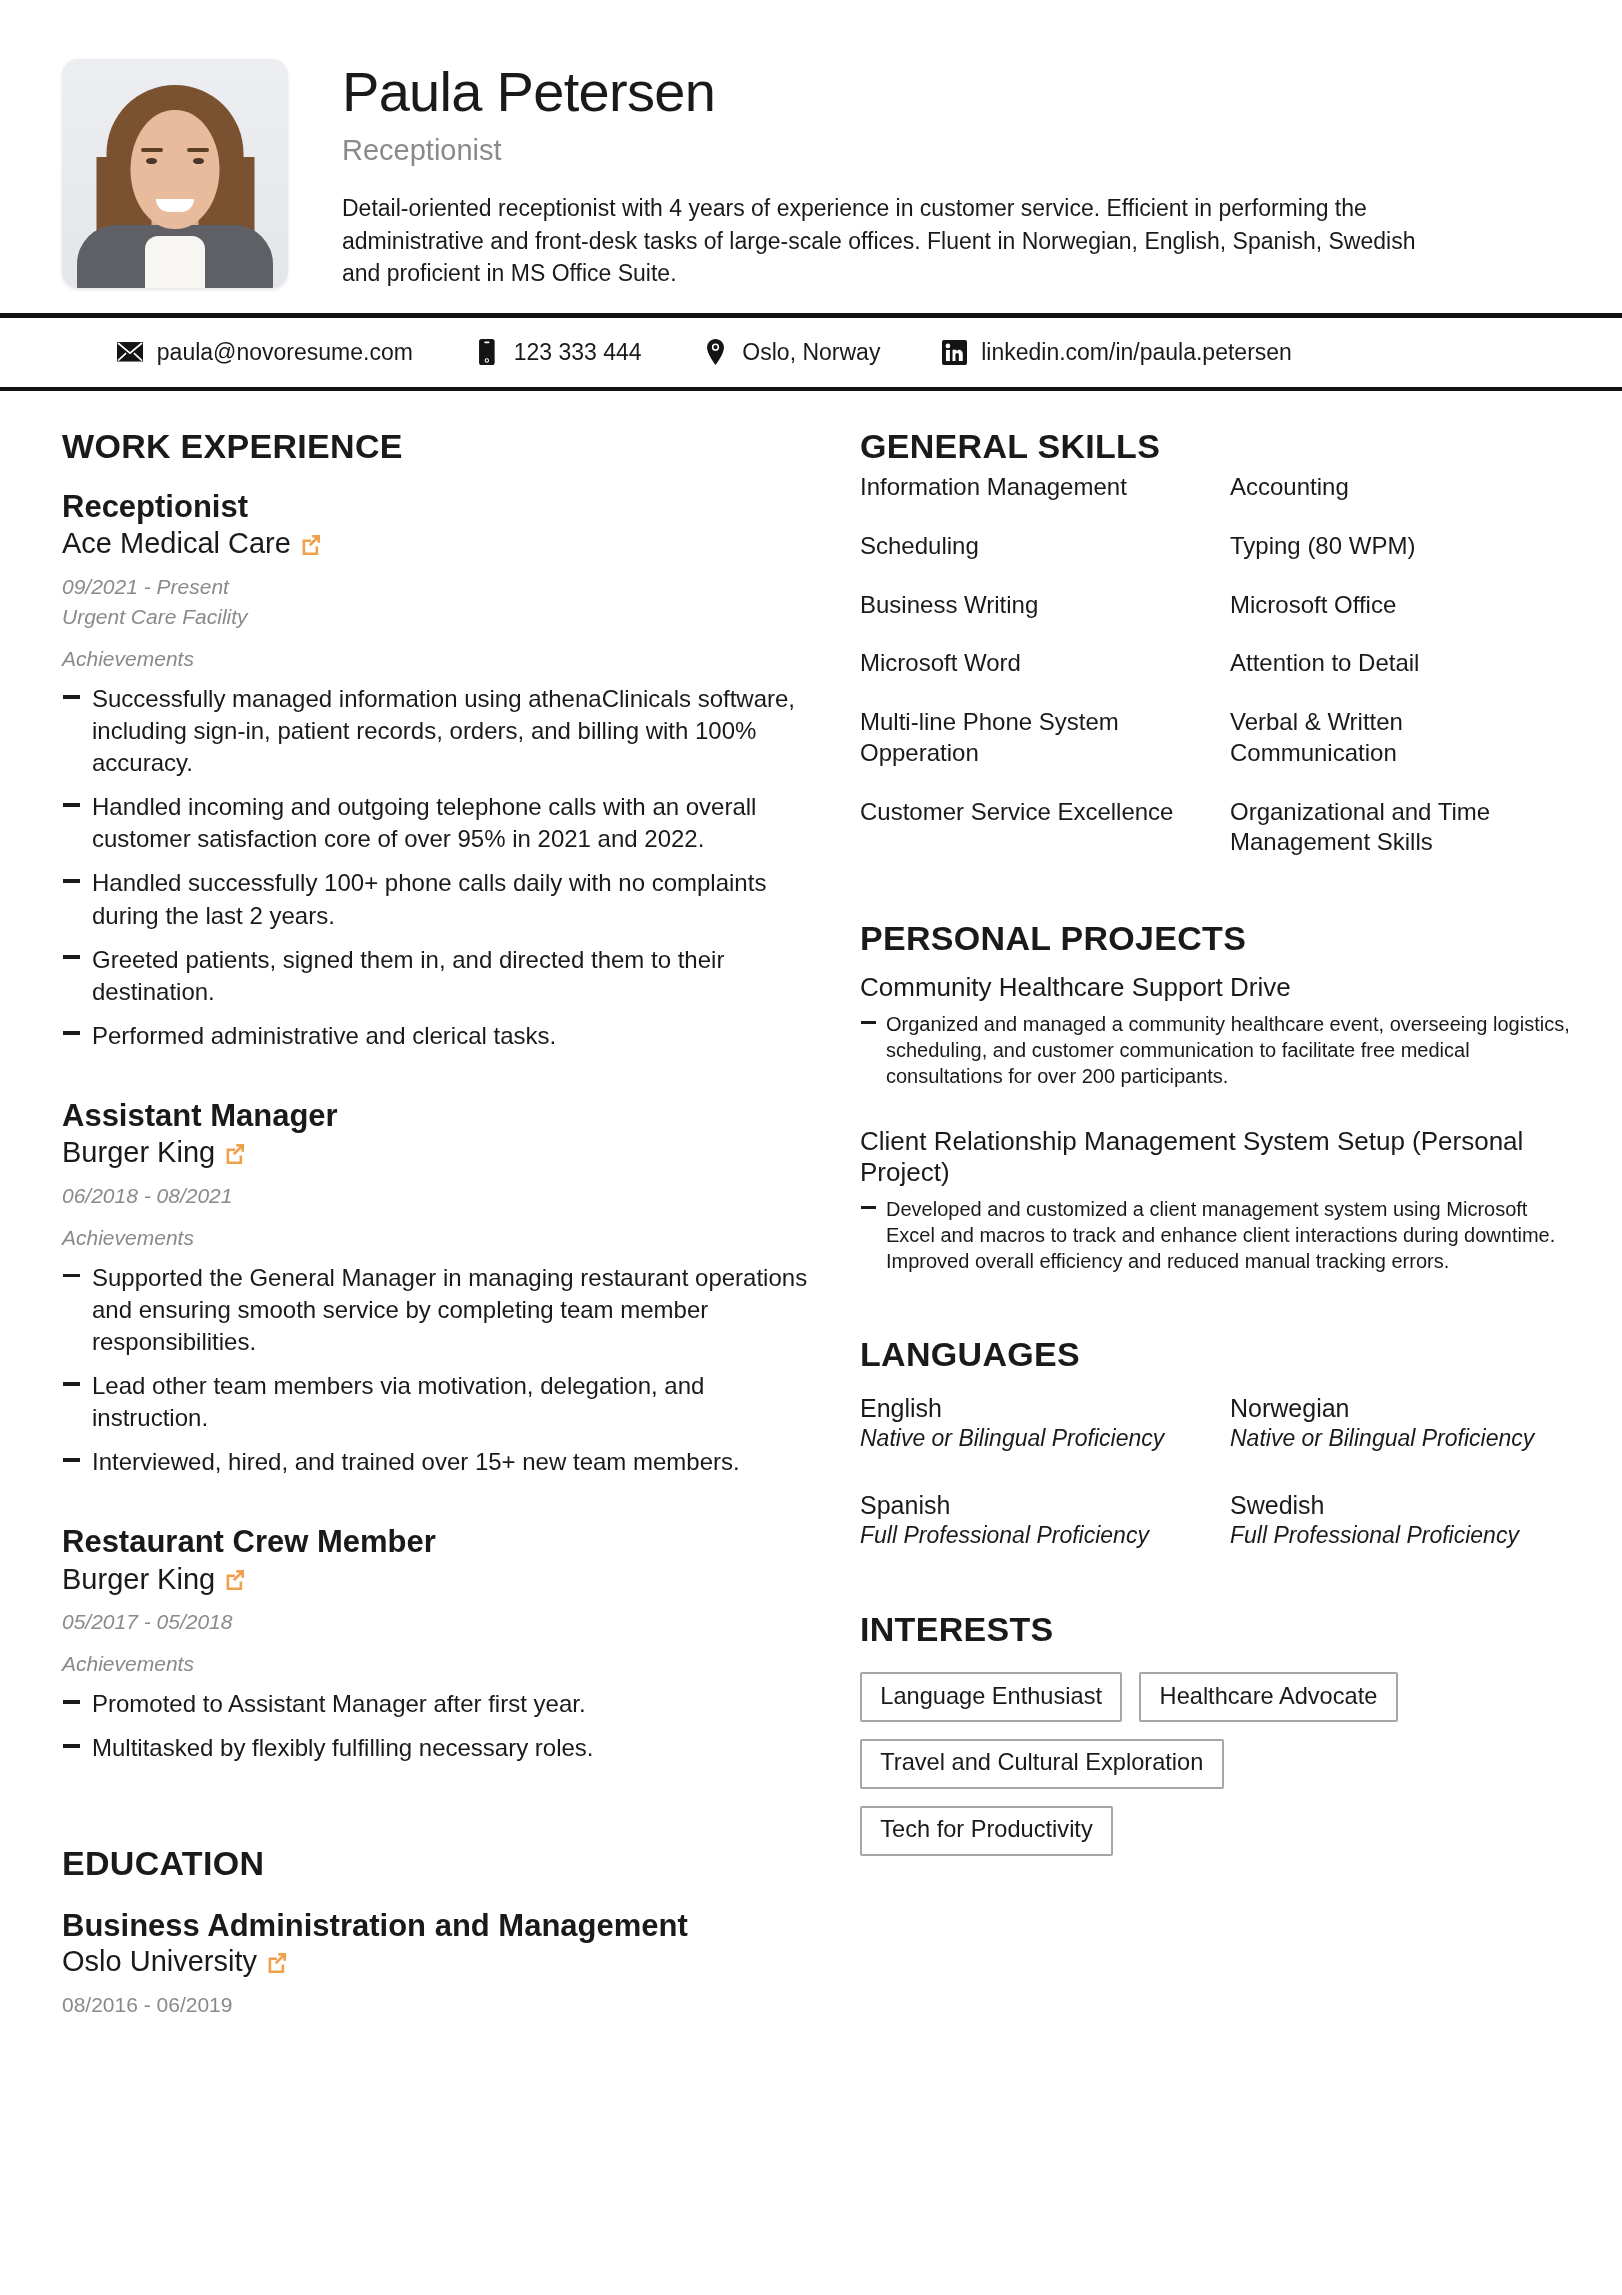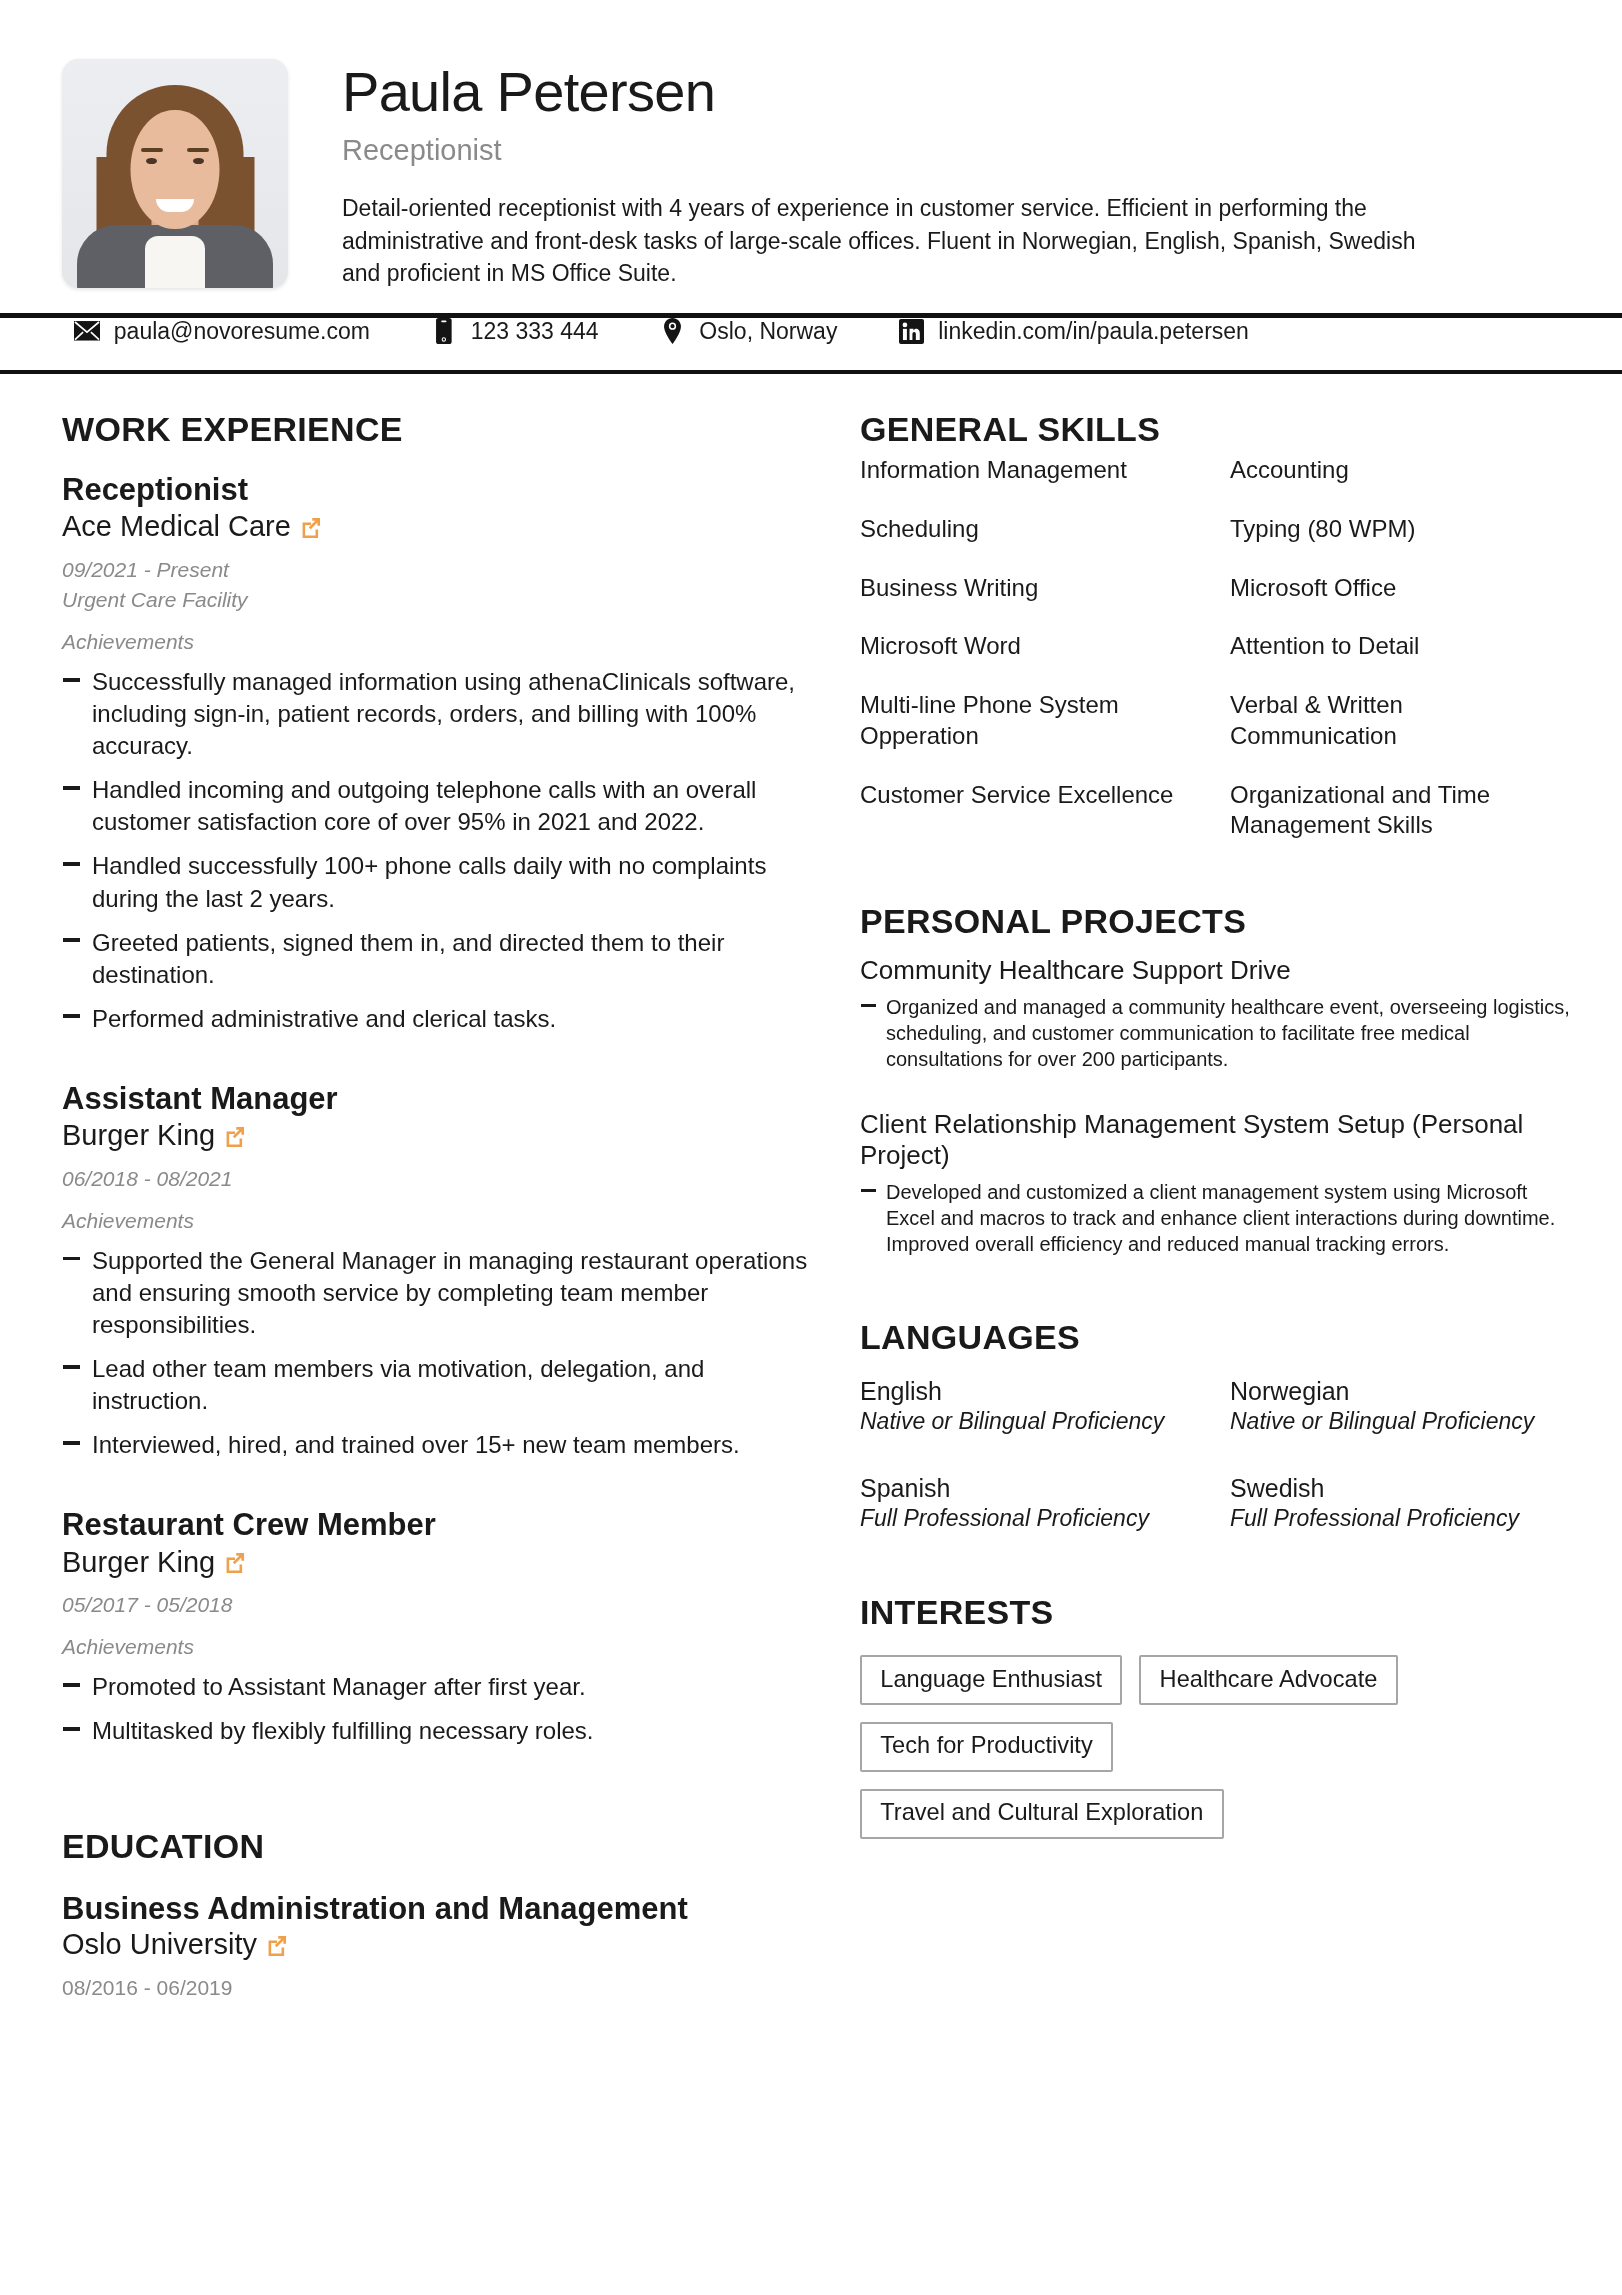--- a/index.html
+++ b/index.html
@@ -52,21 +52,21 @@
             width:47px; height:39px; background:#ddae8f; z-index:1; }
 
   .head-text { padding-left:54px; padding-top:5.2px; }
   .name { font-size:56px; font-weight:400; letter-spacing:-0.7px; line-height:1; color:#1a1a1a; }
   .job-title { font-size:29px; color:#8a8a8a; margin-top:14.4px; line-height:1.1; font-weight:400; }
   .summary { font-size:23px; line-height:1.40; color:#1a1a1a; margin-top:26px; max-width:1106px; }
 
   
   .rule { width:100%; height:4.6px; background:#111; }
   .rule.top { margin-top:24px; }
-  .contact-bar { display:flex; align-items:flex-start; height:52px; padding-left:72px; }
+  .contact-bar { display:flex; align-items:center; height:69px; padding-left:115px; }
   .contact-item { display:flex; align-items:center; font-size:23px; color:#1a1a1a; }
   .contact-item + .contact-item { margin-left:59px; }
   .contact-item .c-ico { width:30px; display:flex; align-items:center; justify-content:center; margin-right:11.8px; }
   .contact-item .c-ico svg { display:block; }
 
   
   .columns { display:flex; padding:0 0 0 62px; margin-top:38px; }
   .col-left { width:746px; flex:0 0 auto; }
   .col-right { width:720px; flex:0 0 auto; margin-left:52px; }
 
@@ -357,23 +357,23 @@
       <div class="gap-md"></div>
 
       <div class="sec-title rt">INTERESTS</div>
 
       <div class="interests">
         <div class="int-row">
           <span class="chip">Language Enthusiast</span>
           <span class="chip">Healthcare Advocate</span>
         </div>
         <div class="int-row">
+          <span class="chip">Travel and Cultural Exploration</span>
+        </div>
+        <div class="int-row">
           <span class="chip">Tech for Productivity</span>
-        </div>
-        <div class="int-row">
-          <span class="chip">Travel and Cultural Exploration</span>
         </div>
       </div>
 
     </div>
   </div>
 </div>
 
 
 </body></html>

